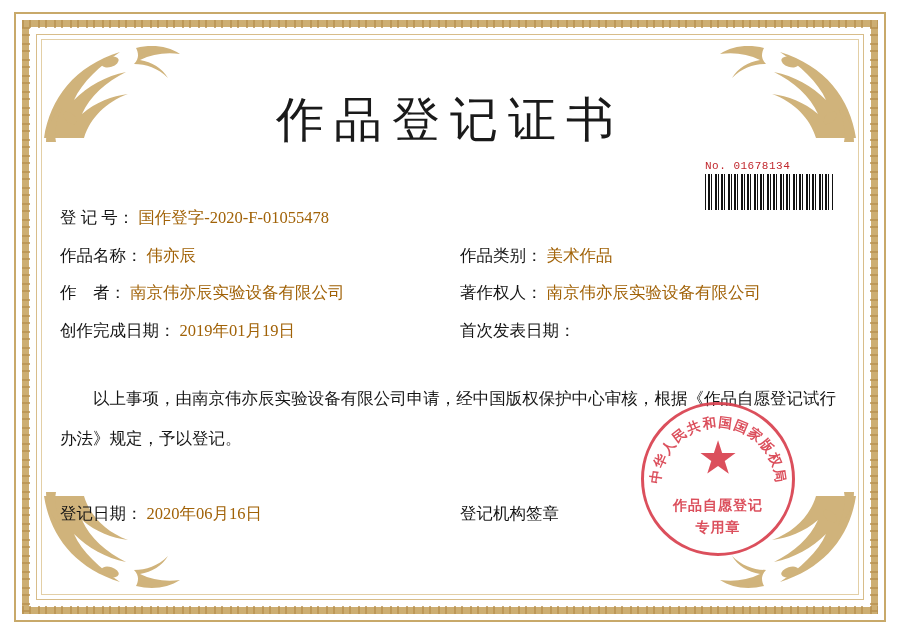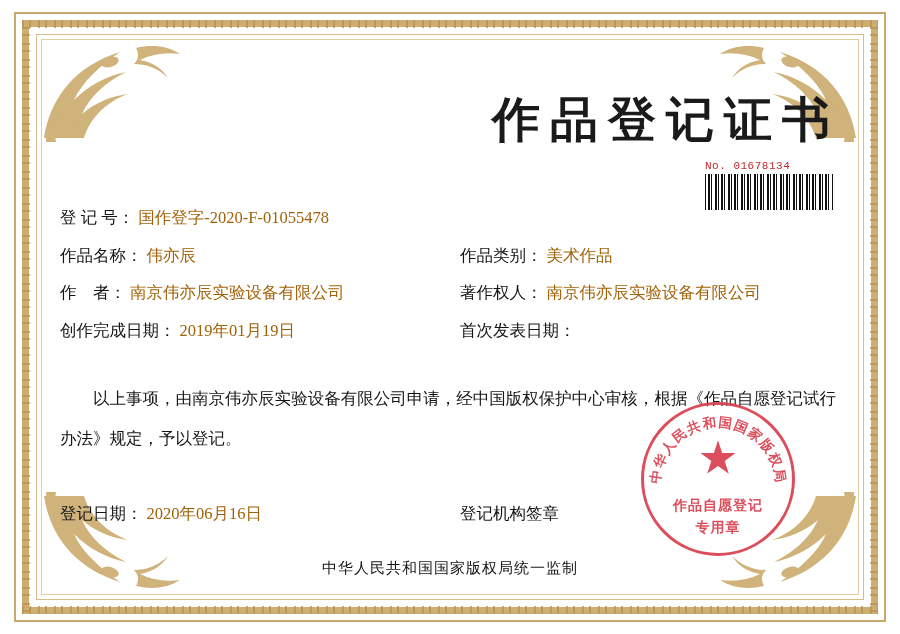--- a/index.html
+++ b/index.html
@@ -92,26 +92,26 @@
   
   .content {
     position: absolute;
     left: 60px;
     right: 60px;
     top: 50px;
     bottom: 50px;
   }
 
   .doc-title {
-    text-align: right;
+    text-align: center;
     font-size: 48px;
     letter-spacing: 10px;
     color: #1a1a1a;
     margin-top: 38px;
-    font-weight: 700;
+    font-weight: 400;
     font-family: "Liberation Serif", "DejaVu Serif", serif;
   }
 
   
   .barcode-block {
     position: absolute;
     right: 5px;
     top: 110px;
     width: 130px;
     text-align: left;
@@ -355,21 +355,20 @@
     <div class="statement">以上事项，由南京伟亦辰实验设备有限公司申请，经中国版权保护中心审核，根据《作品自愿登记试行办法》规定，予以登记。</div>
 
     <div class="bottom-row">
       <div class="bottom-left">
         <span class="f-label">登记日期：</span>
         <span class="f-value">2020年06月16日</span>
       </div>
       <div class="bottom-right">登记机构签章</div>
     </div>
 
-    <div class="footer">中华人民共和国国家版权局统一监制</div>
   </div>
 
   <div class="seal">
     <svg class="seal-arc" viewBox="0 0 148 148" xmlns="http://www.w3.org/2000/svg">
       <defs>
         <path id="arcpath" d="M 16 80 A 58 58 0 0 1 132 80"></path>
       </defs>
       <text text-anchor="middle">
         <textPath href="#arcpath" startOffset="50%">中华人民共和国国家版权局</textPath>
       </text>

